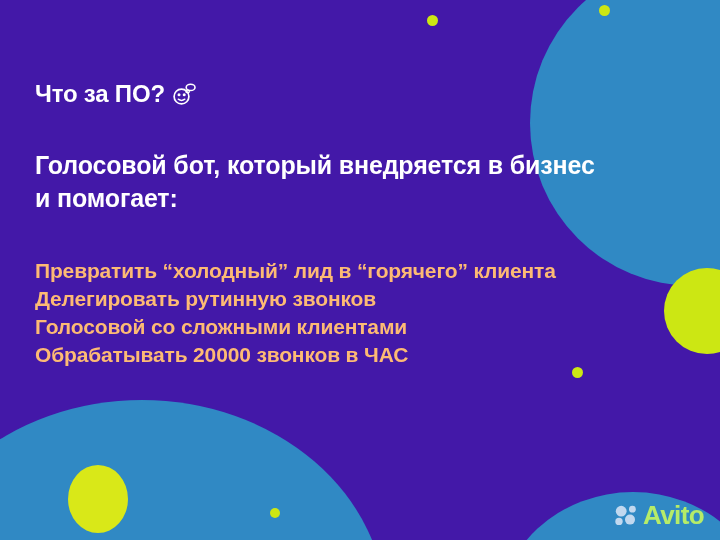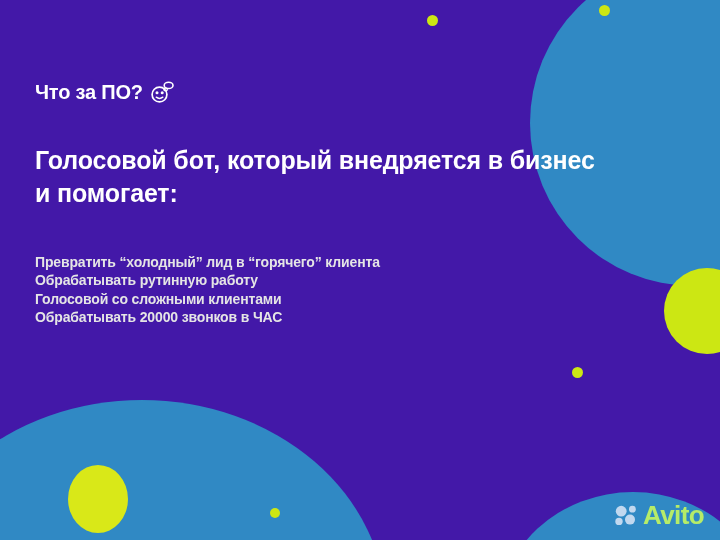--- a/index.html
+++ b/index.html
@@ -74,21 +74,21 @@
     left: 35px;
     top: 80px;
     width: 560px;
     z-index: 5;
   }
   .headline {
     display: flex;
     align-items: center;
     gap: 6px;
     color: #FFFFFF;
-    font-size: 20px;
+    font-size: 24px;
     font-weight: bold;
     letter-spacing: -0.2px;
     line-height: 1.2;
     margin: 0;
   }
   .emoji-smiley {
     display: inline-block;
     position: relative;
     width: 24px;
     height: 22px;
@@ -106,22 +106,22 @@
     margin: 0;
   }
   .para-lead { margin-top: 40px; }
   .list {
     margin: 0;
     padding: 0;
     list-style: none;
     margin-top: 42px;
   }
   .list li {
-    color: #e5e5e5;
-    font-size: 14px;
+    color: #fdba74;
+    font-size: 21px;
     font-weight: bold;
     line-height: 1.33;
     letter-spacing: -0.15px;
   }
 
   
   .watermark {
     position: absolute;
     right: 16px;
     bottom: 12px;
@@ -169,21 +169,21 @@
           <ellipse cx="18.6" cy="4.4" rx="4.4" ry="3.1" stroke="#FFFFFF" stroke-width="1.6" fill="none"></ellipse>
           <ellipse cx="15.6" cy="8.4" rx="1.7" ry="1.4" stroke="#FFFFFF" stroke-width="1.4" fill="none"></ellipse>
         </svg>
       </span>
     </h1>
 
     <p class="para para-lead">Голосовой бот, который внедряется в бизнес и помогает:</p>
 
     <ul class="list">
       <li>Превратить “холодный” лид в “горячего” клиента</li>
-      <li>Обрабатывать рутинную работу</li>
+      <li>Делегировать рутинную звонков</li>
       <li>Голосовой со сложными клиентами</li>
       <li>Обрабатывать 20000 звонков в ЧАС</li>
     </ul>
 
   </div>
 
   <div class="watermark">
     <span>
       <svg class="avito-dots" width="24" height="22" viewBox="0 0 24 22" xmlns="http://www.w3.org/2000/svg">
         <circle cx="7.2" cy="7.2" r="5.4" fill="#C9DDF2"></circle>

